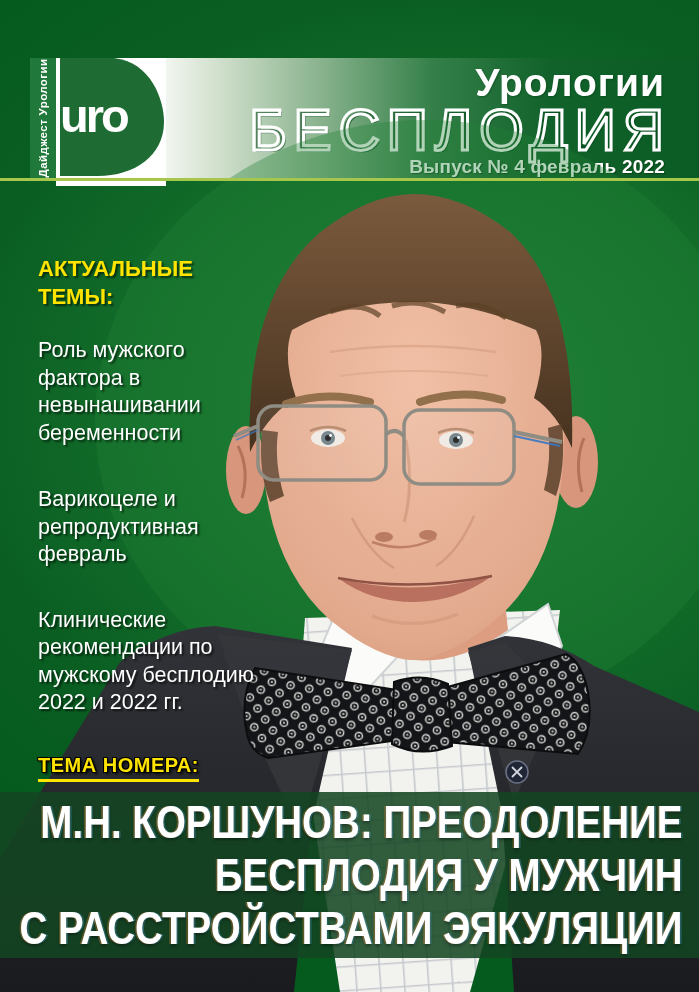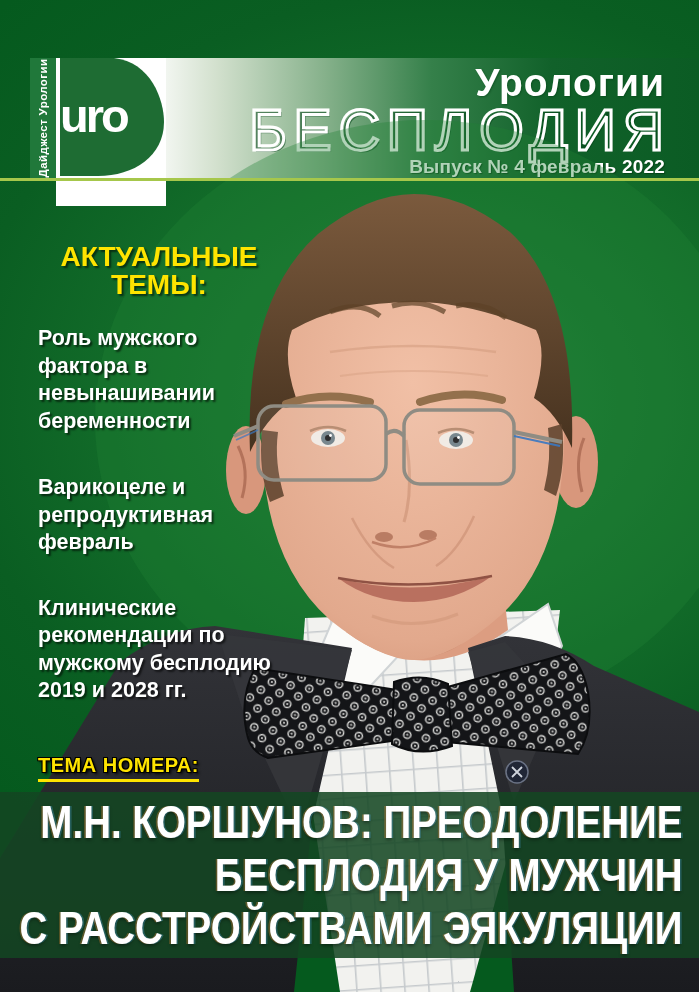--- a/index.html
+++ b/index.html
@@ -21,21 +21,21 @@
     position:absolute; left:0; top:0; width:26px; height:120px;
     background:#20783a;
   }
   .logo-strip .vtext{
     position:absolute; left:-47px; top:47px; width:120px; height:26px;
     transform:rotate(-90deg);
     color:#fff; font-size:11.5px; font-weight:700; line-height:26px;
     text-align:center; letter-spacing:.4px; white-space:nowrap;
   }
   .logo-box{
-    position:absolute; left:26px; top:0; width:110px; height:148px;
+    position:absolute; left:26px; top:0; width:110px; height:128px;
     background:#fff;
   }
   .logo-box svg{position:absolute; left:0; top:0;}
   .logo-uro{
     position:absolute; left:4px; top:32px; width:100px;
     color:#fff; font-size:47px; font-weight:700; letter-spacing:-3px;
     line-height:52px;
   }
   .mast-top{
     position:absolute; right:34px; top:4px;
@@ -53,27 +53,26 @@
   }
   .issue{
     position:absolute; right:34px; bottom:0;
     color:#fff; font-size:19px; font-weight:700; letter-spacing:.2px;
     text-shadow:1px 1px 1px rgba(0,50,15,.6);
   }
   .sep-line{left:0; top:178px; right:0; height:3px; background:#a6c74b; z-index:4;}
   
   .sidebar{left:38px; top:243px; width:242px; z-index:5;}
   .side-head{
-    color:#ffe400; font-size:28px; font-weight:700; line-height:28px;
+    color:#ffe400; font-size:22px; font-weight:700; line-height:28px;
     white-space:pre-line; text-shadow:2px 2px 2px rgba(0,0,0,.55);
-    margin:0 0 26px 0;
-    text-align:center;
+    margin:12px 0 26px 0;
   }
   .topic{
-    color:#fff; font-size:21.5px; font-weight:700; line-height:27.5px;
+    color:#fff; font-size:21.5px; font-weight:400; line-height:27.5px;
     white-space:pre-line; text-shadow:2px 2px 2px rgba(0,0,0,.6);
     margin:10px 0 25px 0;
   }
   
   .tema{
     left:38px; top:754px; z-index:5;
     color:#ffe400; font-size:20px; font-weight:800; letter-spacing:.5px;
     border-bottom:3px solid #ffe400; padding-bottom:2px;
     text-shadow:-1px -1px 0 #000,1px -1px 0 #000,-1px 1px 0 #000,
        1px 1px 0 #000,2px 2px 3px #000;
@@ -230,21 +229,21 @@
     <div class="topic">Роль мужского
 фактора в
 невынашивании
 беременности</div>
     <div class="topic" style="margin-top:39px;">Варикоцеле и
 репродуктивная
 февраль</div>
     <div class="topic" style="margin-top:38px;">Клинические
 рекомендации по
 мужскому бесплодию
-2019 и 2028 гг.</div>
+2022 и 2022 гг.</div>
   </div>
 
   <div class="layer tema">ТЕМА НОМЕРА:</div>
 
   <div class="layer band">
     <div class="band-title">
       <div>М.Н. КОРШУНОВ: ПРЕОДОЛЕНИЕ</div>
       <div>БЕСПЛОДИЯ У МУЖЧИН</div>
       <div>С РАССТРОЙСТВАМИ ЭЯКУЛЯЦИИ</div>
     </div>

